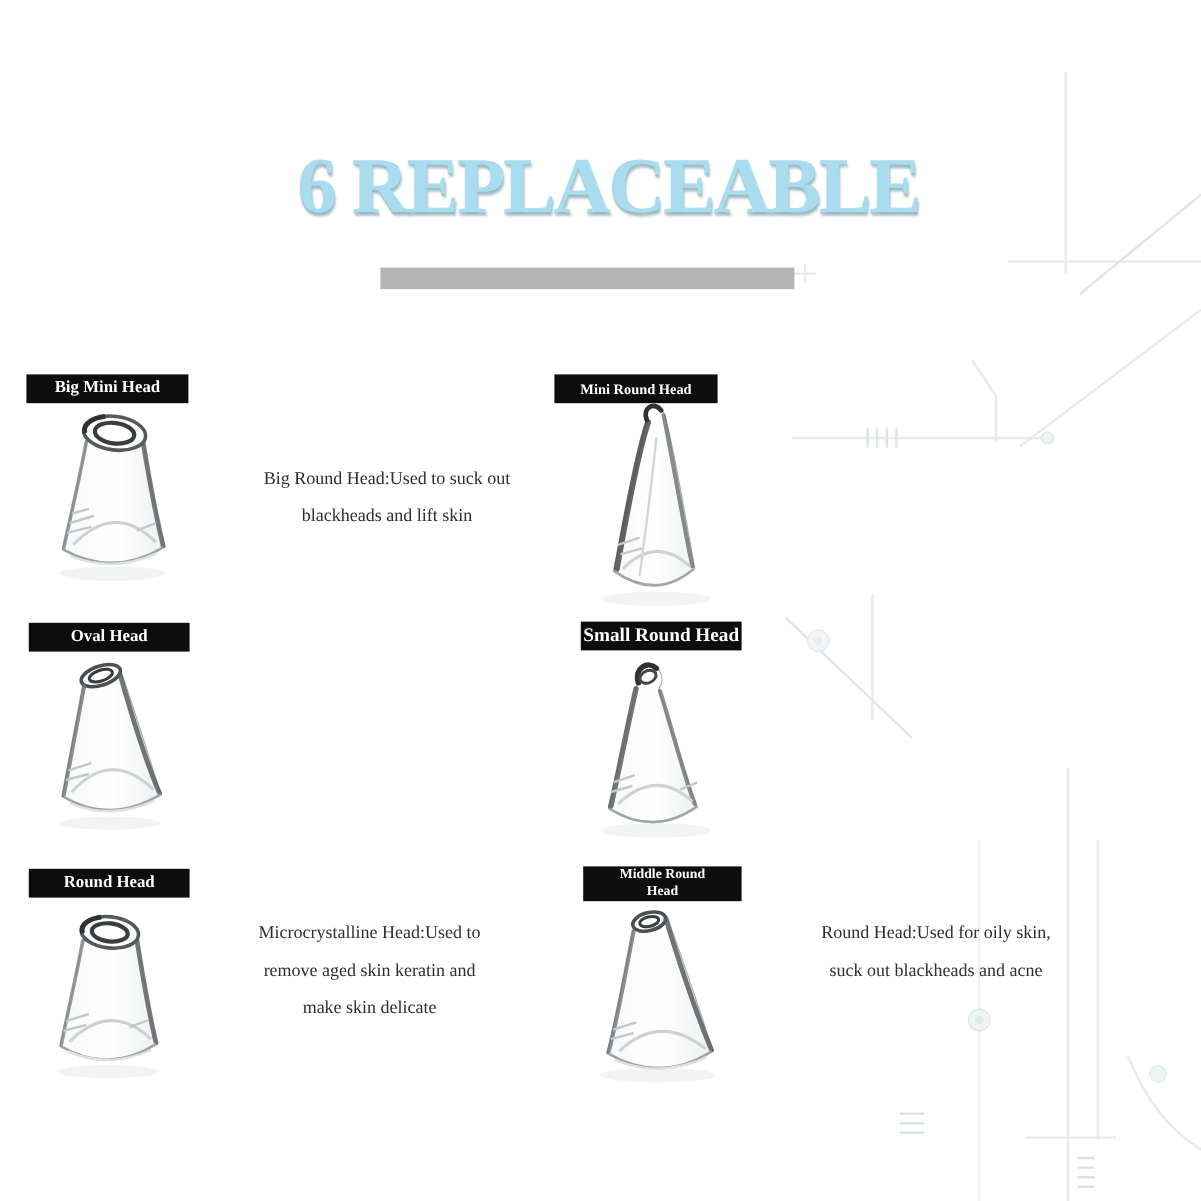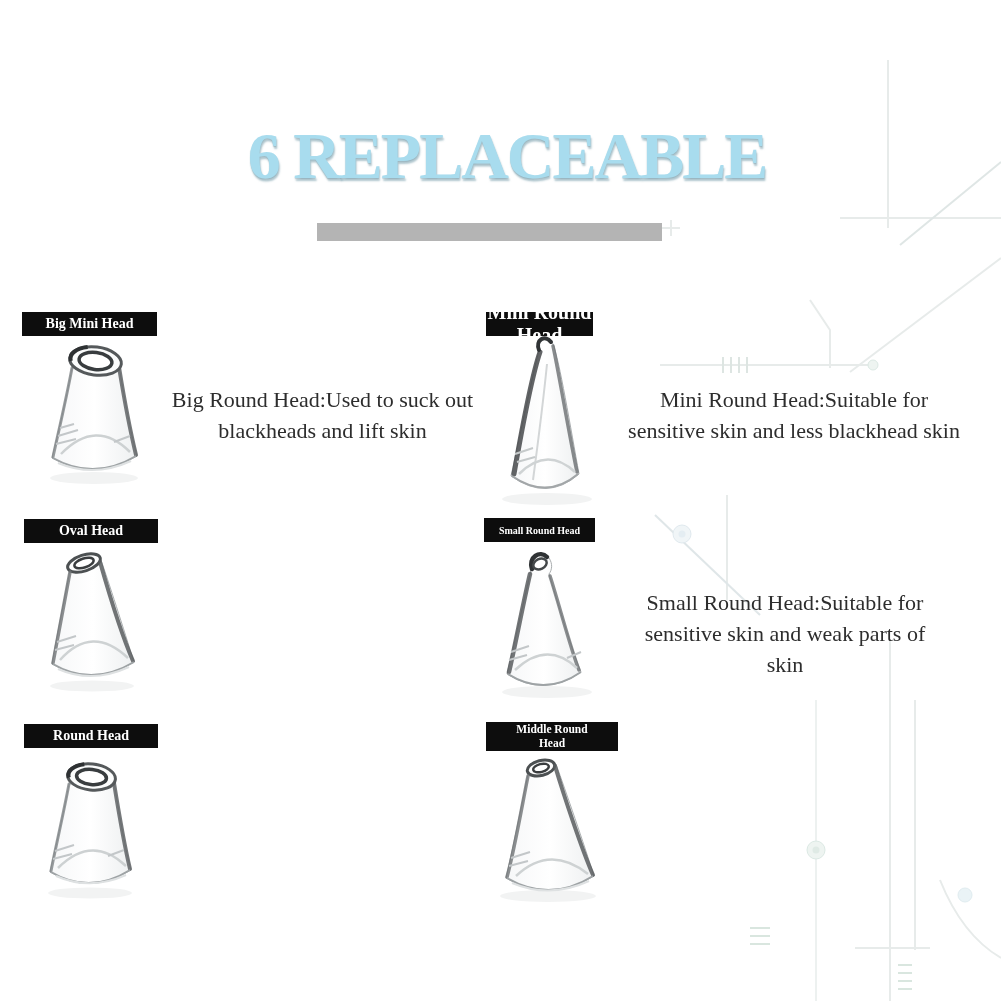--- a/index.html
+++ b/index.html
@@ -24,28 +24,28 @@
     background:var(--divider-gray,#b4b4b4);
   }
   
   .tag{
     position:absolute;display:flex;align-items:center;justify-content:center;
     background:var(--tag-background,#0d0d0d);color:var(--tag-text,#ffffff);
     font-weight:bold;text-align:center;white-space:pre-line;
   }
   .desc{
     position:absolute;margin:0;text-align:center;
-    font-size:22px;line-height:31px;color:var(--description-text,#2d2d2d);
+    font-size:15px;line-height:31px;color:var(--description-text,#2d2d2d);
     white-space:pre;text-shadow:0 0 4px rgba(255,255,255,.9);
   }
   .photo{position:absolute;}
   #tag0{left:22px;top:312px;width:135px;height:24px;font-size:14px;}
-  #tag1{left:486px;top:312px;width:107px;height:24px;font-size:20px;}
+  #tag1{left:462px;top:312px;width:136px;height:24px;font-size:12px;}
   #tag2{left:24px;top:519px;width:134px;height:24px;font-size:14px;}
-  #tag3{left:484px;top:518px;width:111px;height:24px;font-size:10px;}
+  #tag3{left:484px;top:518px;width:134px;height:24px;font-size:16px;}
   #tag4{left:24px;top:724px;width:134px;height:24px;font-size:14px;text-align:right;}
   #tag5{left:486px;top:722px;width:132px;height:29px;font-size:11.5px;line-height:1.15;}
   #photo0{left:44px;top:338px;width:100px;height:148px;}
   #photo1{left:498px;top:334px;width:102px;height:174px;}
   #photo2{left:44px;top:546px;width:96px;height:148px;}
   #photo3{left:497px;top:548px;width:102px;height:152px;}
   #photo4{left:42px;top:756px;width:96px;height:144px;}
   #photo5{left:496px;top:752px;width:106px;height:152px;}
   #desc0{left:150px;top:384px;width:345px;}
   #desc1{left:618px;top:384px;width:352px;}
@@ -125,22 +125,20 @@
     <ellipse cx="48" cy="165" rx="45" ry="6" fill="#f2f3f3"></ellipse>
     <path d="M40,16 C34,4 48,-2 54,10 C60,24 72,96 80,140 Q48,168 12,142 C22,96 34,40 40,16 Z" fill="url(#gFill)" stroke="#a9adaf" stroke-width="1"></path>
     <path d="M41,18 C32,44 22,100 15,140" stroke="#46494b" stroke-width="5" fill="none" opacity="0.85" stroke-linecap="round"></path>
     <path d="M54,12 C60,40 70,100 78,138" stroke="#6a6e70" stroke-width="3.5" fill="none" opacity="0.8" stroke-linecap="round"></path>
     <path d="M40,16 C36,6 46,0 52,8" stroke="#303335" stroke-width="4" fill="none" stroke-linecap="round"></path>
     <path d="M48,30 C44,70 38,116 34,146" stroke="#d3d6d7" stroke-width="2" fill="none"></path>
     <path d="M20,140 Q48,112 76,138" stroke="#cfd3d4" stroke-width="2.5" fill="none"></path>
     <path d="M13,142 Q48,166 79,140" stroke="#a2a6a8" stroke-width="2" fill="none"></path>
     <path d="M16,120 L34,114 M18,128 L36,123" stroke="#c6cacb" stroke-width="2"></path>
   </svg>
-  <p class="desc" id="desc1">Mini Round Head:Suitable for
-sensitive skin and less blackhead skin</p>
 
   <div class="tag" id="tag2">Oval Head</div>
   <svg class="photo" id="photo2" viewBox="0 0 96 148" role="img">
     <ellipse cx="48" cy="140" rx="42" ry="5.5" fill="#f2f3f3"></ellipse>
     <path d="M26,24 C20,56 12,94 8,118 Q48,142 90,116 C80,84 64,34 57,14 Z" fill="url(#gFill)" stroke="#abafb1" stroke-width="1"></path>
     <ellipse cx="40" cy="17" rx="17" ry="8" transform="rotate(-18 40 17)" fill="#fdfdfd" stroke="#4c5052" stroke-width="3"></ellipse>
     <ellipse cx="40" cy="17" rx="10" ry="4.5" transform="rotate(-18 40 17)" fill="#ffffff" stroke="#3a3d3f" stroke-width="2.5"></ellipse>
     <path d="M26,26 C20,58 13,96 9,117" stroke="#6e7274" stroke-width="3.5" fill="none" opacity="0.8" stroke-linecap="round"></path>
     <path d="M56,16 C64,44 78,90 89,115" stroke="#585c5e" stroke-width="4" fill="none" opacity="0.85" stroke-linecap="round"></path>
     <path d="M16,114 Q48,78 84,112" stroke="#ced2d3" stroke-width="2.5" fill="none"></path>
@@ -154,47 +152,49 @@
     <ellipse cx="50" cy="144" rx="45" ry="6" fill="#f2f3f3"></ellipse>
     <path d="M34,22 C28,8 44,0 52,10 C56,16 55,22 52,26 C60,52 74,100 84,124 Q48,150 10,126 C18,92 28,48 34,22 Z" fill="url(#gFill)" stroke="#a9adaf" stroke-width="1"></path>
     <path d="M35,21 C31,9 43,2 50,9" stroke="#2f3234" stroke-width="4.5" fill="none" stroke-linecap="round"></path>
     <ellipse cx="43" cy="16" rx="7" ry="5" transform="rotate(-25 43 16)" fill="#ffffff" stroke="#44484a" stroke-width="2.5"></ellipse>
     <path d="M33,26 C26,56 18,98 12,124" stroke="#595d5f" stroke-width="4.5" fill="none" opacity="0.85" stroke-linecap="round"></path>
     <path d="M53,28 C62,56 74,102 82,122" stroke="#6e7274" stroke-width="3.5" fill="none" opacity="0.8" stroke-linecap="round"></path>
     <path d="M18,122 Q50,92 80,120" stroke="#ced2d3" stroke-width="2.5" fill="none"></path>
     <path d="M11,126 Q48,149 84,124" stroke="#9ea3a5" stroke-width="2" fill="none"></path>
     <path d="M14,104 L32,98 M12,112 L30,107 M70,110 L84,104" stroke="#c3c7c9" stroke-width="2"></path>
   </svg>
-  <p class="desc" id="desc3">Small Round Head:Suitable for
-sensitive skin and weak parts of
-skin</p>
 
   <div class="tag" id="tag4">Round Head</div>
   <svg class="photo" id="photo4" viewBox="0 0 96 144" role="img">
     <ellipse cx="48" cy="137" rx="42" ry="5.5" fill="#f2f3f3"></ellipse>
     <path d="M27,28 C21,60 13,94 8,116 Q48,140 89,114 C82,88 77,56 72,26 Z" fill="url(#gFill)" stroke="#aeb2b4" stroke-width="1"></path>
     <path d="M27,28 C21,60 13,94 9,115" fill="none" stroke="#7d8284" stroke-width="3" opacity="0.8" stroke-linecap="round"></path>
     <path d="M72,27 C77,58 82,88 88,113" fill="none" stroke="#5f6365" stroke-width="4" opacity="0.85" stroke-linecap="round"></path>
     <ellipse cx="49.5" cy="21" rx="24" ry="13" fill="#fbfcfc" stroke="#55595b" stroke-width="3" transform="rotate(6 49.5 21)"></ellipse>
     <ellipse cx="49.5" cy="21" rx="15" ry="7.5" fill="#ffffff" stroke="#393d3f" stroke-width="3.5" transform="rotate(6 49.5 21)"></ellipse>
     <path d="M27,24 A24,13 0 0 1 41,9" fill="none" stroke="#2e3133" stroke-width="4" transform="rotate(6 49.5 21)"></path>
     <path d="M16,112 Q50,78 84,110" fill="none" stroke="#cdd1d2" stroke-width="2.5"></path>
     <path d="M9,116 Q48,139 88,114" fill="none" stroke="#9ea3a5" stroke-width="2"></path>
     <path d="M14,120 Q48,135 84,119" fill="none" stroke="#dee1e2" stroke-width="2"></path>
     <path d="M13,95 L32,89 M11,103 L30,98 M66,100 L82,94" stroke="#c3c7c9" stroke-width="2"></path>
   </svg>
+  <p class="desc" id="desc4">Microcrystalline Head:Used to
+remove aged skin keratin and
+make skin delicate</p>
 
   <div class="tag" id="tag5">Middle Round
 Head</div>
   <svg class="photo" id="photo5" viewBox="0 0 106 152" role="img">
     <ellipse cx="52" cy="144" rx="48" ry="6" fill="#f2f3f3"></ellipse>
     <path d="M32,22 C26,52 16,100 10,126 Q54,152 98,124 C88,92 70,40 60,12 Z" fill="url(#gFill)" stroke="#abafb1" stroke-width="1"></path>
     <ellipse cx="45" cy="16" rx="14" ry="7.5" transform="rotate(-14 45 16)" fill="#fdfdfd" stroke="#4c5052" stroke-width="3"></ellipse>
     <ellipse cx="45" cy="16" rx="8" ry="4" transform="rotate(-14 45 16)" fill="#ffffff" stroke="#3b3e40" stroke-width="2.5"></ellipse>
     <path d="M32,24 C26,54 18,100 11,125" stroke="#6e7274" stroke-width="3.5" fill="none" opacity="0.8" stroke-linecap="round"></path>
     <path d="M59,14 C68,44 86,98 97,123" stroke="#585c5e" stroke-width="4" fill="none" opacity="0.85" stroke-linecap="round"></path>
     <path d="M20,124 Q54,92 92,122" stroke="#ced2d3" stroke-width="2.5" fill="none"></path>
     <path d="M11,126 Q54,151 97,124" stroke="#9ea3a5" stroke-width="2" fill="none"></path>
     <path d="M16,131 Q54,147 93,129" stroke="#dee1e2" stroke-width="2" fill="none"></path>
     <path d="M15,106 L34,100 M13,114 L32,109" stroke="#c3c7c9" stroke-width="2"></path>
   </svg>
+  <p class="desc" id="desc5">Round Head:Used for oily skin,
+suck out blackheads and acne</p>
 
 </div>
 
 </body></html>

